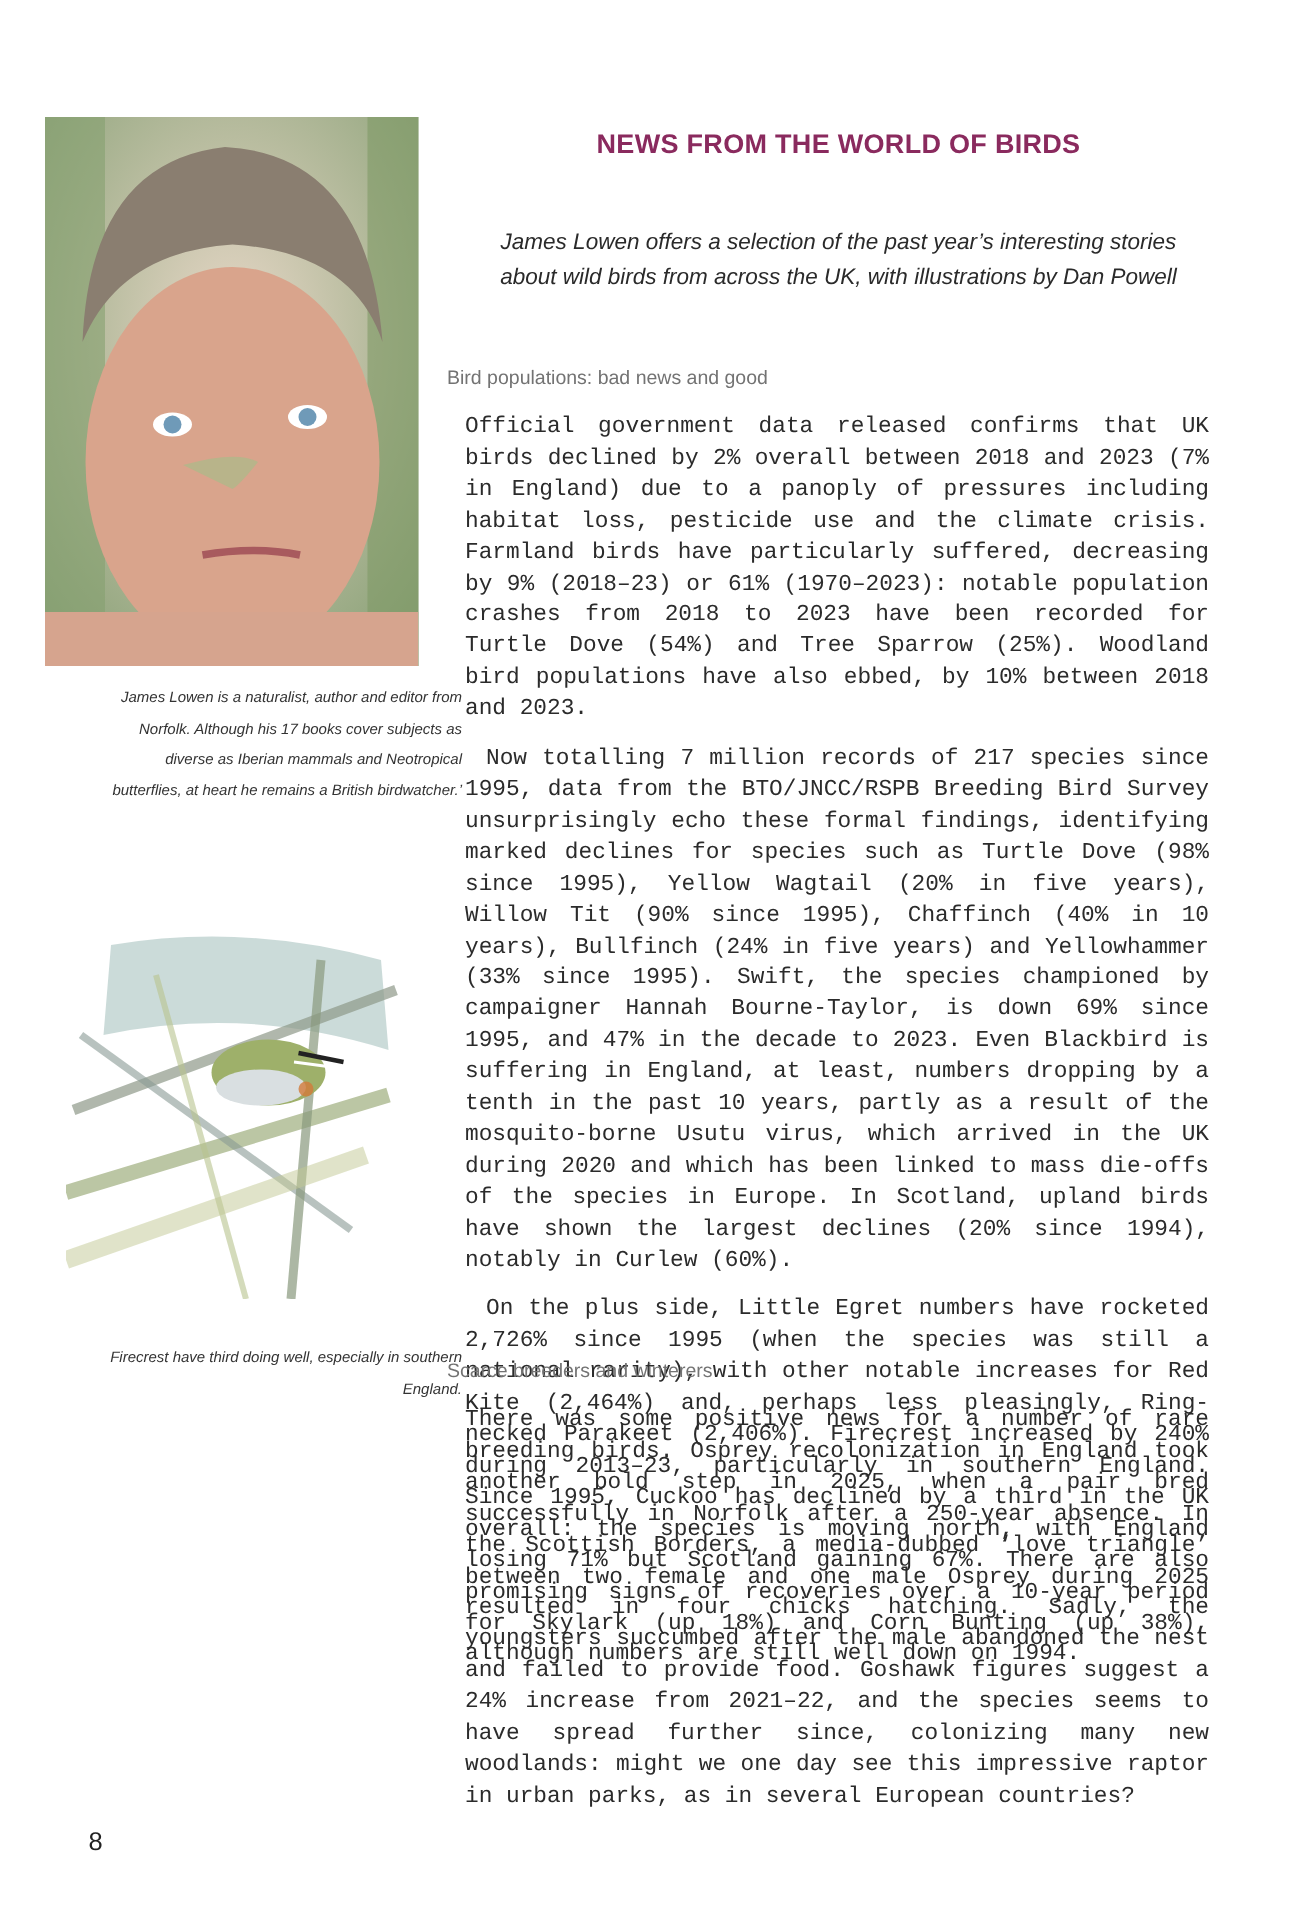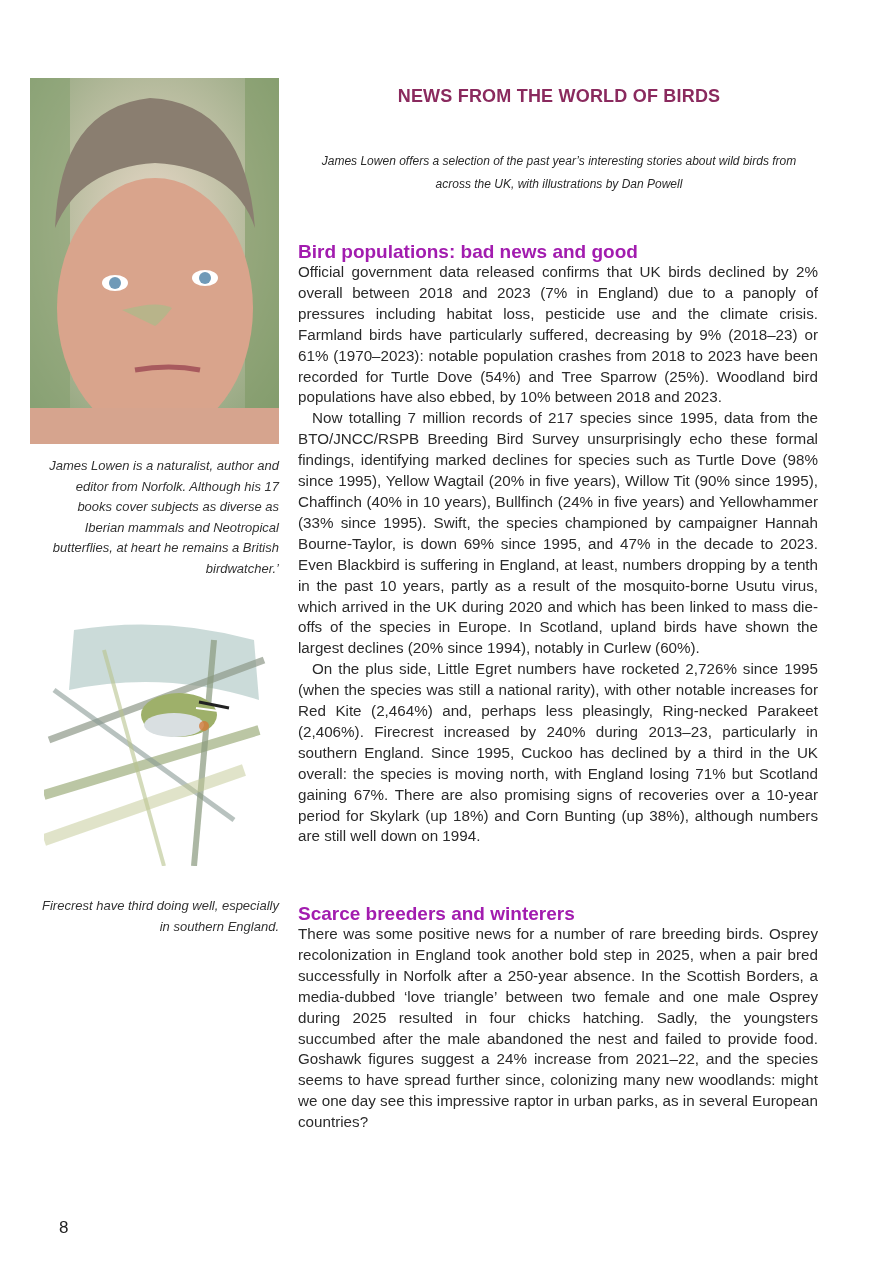--- a/index.html
+++ b/index.html
@@ -3,37 +3,37 @@
 <meta charset="utf-8">
 <style>
   html, body { margin: 0; padding: 0; background: #ffffff; }
   body { width: 875px; height: 1280px; position: relative; overflow: hidden;
          font-family: "Liberation Sans", "DejaVu Sans", sans-serif; color: #2a2a2a; }
 
   .page-title { position: absolute; left: 296px; top: 74px; width: 526px; text-align: center;
     font-size: 18px; font-weight: bold; color: #8a2a5e; letter-spacing: 0.2px; }
 
   .intro { position: absolute; left: 320px; top: 150px; width: 478px; text-align: center;
-    font-style: italic; font-size: 12px; line-height: 23px; color: #2a2a2a; }
+    font-style: italic; font-size: 15px; line-height: 23px; color: #2a2a2a; }
 
   .col { position: absolute; left: 298px; width: 520px; font-size: 15.2px; line-height: 20.9px;
     text-align: justify; color: #2b2b2b; }
-  .col p { margin: 0; }
+  .col p { margin: 12px; font-family: Liberation Mono, monospace; }
   .col p.indent { text-indent: 14px; }
-  .section-head { color: #a21caf; font-size: 19px; font-weight: bold; margin: 0; line-height: 21px; }
+  .section-head { color: #737373; font-size: 13px; font-weight: normal; margin: 0; line-height: 21px; }
 
   .sec1 { top: 241px; }
   .sec2 { top: 903px; }
 
   .photo { position: absolute; left: 30px; top: 78px; width: 249px; height: 366px; overflow: hidden;
     background: linear-gradient(90deg, #9cb487 0%, #c7b89e 15%, #d7b29a 50%, #c9a48f 85%, #8ea37a 100%); }
   .illus { position: absolute; left: 44px; top: 620px; width: 228px; height: 246px; overflow: hidden; }
 
-  .caption { position: absolute; right: 596px; width: 240px; text-align: right; font-style: italic;
-    font-size: 13px; line-height: 20.5px; color: #333; }
+  .caption { position: absolute; right: 567px; width: 240px; text-align: right; font-style: italic;
+    font-size: 10px; line-height: 20.5px; color: #333; }
   .cap1 { top: 456px; }
   .cap2 { top: 896px; }
 
   .page-number { position: absolute; left: 59px; top: 1218px; font-size: 17px; color: #222; }
 </style>
 </head>
 <body>
 
 <h1 class="page-title">NEWS FROM THE WORLD OF BIRDS</h1>
 

